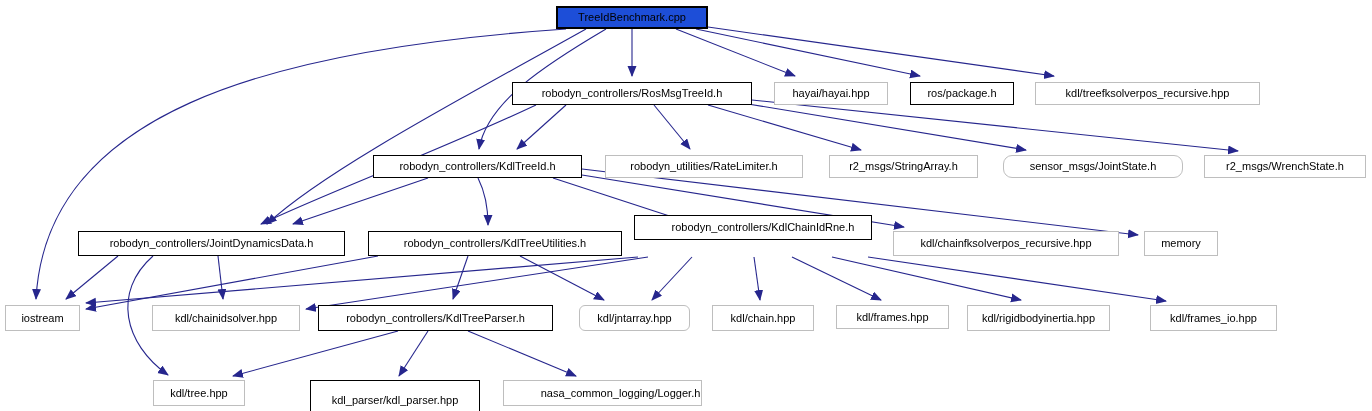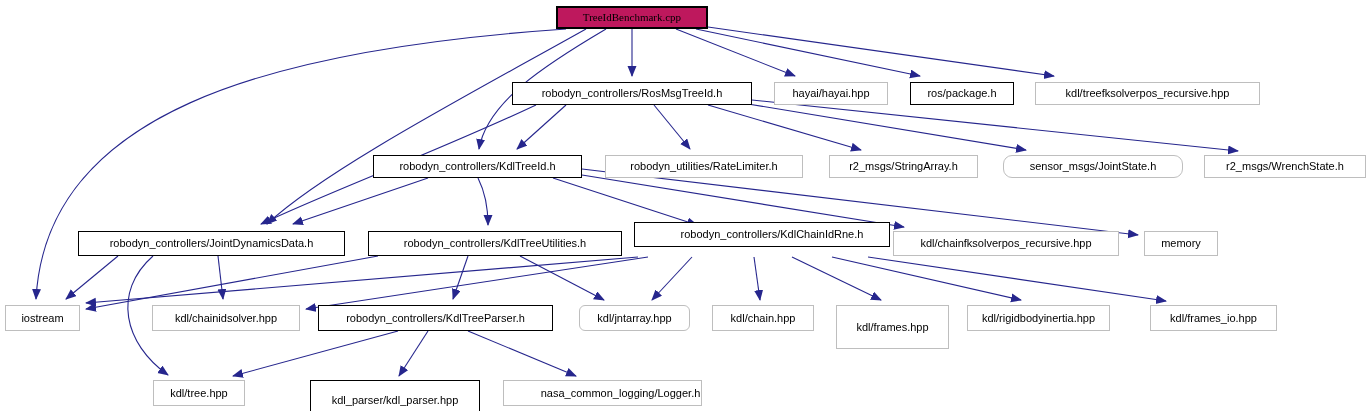--- a/index.html
+++ b/index.html
@@ -8,21 +8,21 @@
     font-family:"Liberation Sans", sans-serif; background:#ffffff;
   }
   #edge-layer { position:absolute; left:0; top:0; }
   .node {
     position:absolute; box-sizing:border-box; background:#ffffff;
     border:1px solid #bebebe; color:#000;
     display:flex; align-items:center; justify-content:center;
     font-size:11px; line-height:1; white-space:nowrap; letter-spacing:0px;
   }
   .node.linked { border:1.5px solid #000000; }
-  .node.root   { border:2px solid #000000; background:#be185d;font-family:Liberation Serif, serif; }
+  .node.root   { border:2px solid #000000; background:#1d4ed8; }
   .edge { fill:none; stroke-width:1.1px; }
 </style>
 </head>
 <body>
 
 <div id="graph-canvas">
   <svg id="edge-layer" width="1372" height="411" viewBox="0 0 1372 411" xmlns="http://www.w3.org/2000/svg">
     <defs>
       <marker id="arrow" markerUnits="userSpaceOnUse" markerWidth="12" markerHeight="10" refX="10" refY="4.5" orient="auto">
         <path d="M0,0 L11,4.5 L0,9 z" fill="#26268d"></path>
@@ -71,28 +71,28 @@
       <div class="node plain" style="left: 774px; top: 82px; width: 114px; height: 23px;">hayai/hayai.hpp</div>
       <div class="node linked" style="left: 910px; top: 82px; width: 104px; height: 23px;">ros/package.h</div>
       <div class="node plain" style="left: 1035px; top: 82px; width: 225px; height: 23px;">kdl/treefksolverpos_recursive.hpp</div>
       <div class="node linked" style="left: 373px; top: 155px; width: 209px; height: 23px;">robodyn_controllers/KdlTreeId.h</div>
       <div class="node plain" style="left: 605px; top: 155px; width: 198px; height: 23px;">robodyn_utilities/RateLimiter.h</div>
       <div class="node plain" style="left: 829px; top: 155px; width: 149px; height: 23px;">r2_msgs/StringArray.h</div>
       <div class="node plain" style="left: 1003px; top: 155px; width: 180px; height: 23px; border-radius: 9px;">sensor_msgs/JointState.h</div>
       <div class="node plain" style="left: 1204px; top: 155px; width: 162px; height: 23px;">r2_msgs/WrenchState.h</div>
       <div class="node linked" style="left: 78px; top: 231px; width: 267px; height: 25px;">robodyn_controllers/JointDynamicsData.h</div>
       <div class="node linked" style="left: 368px; top: 231px; width: 254px; height: 25px;">robodyn_controllers/KdlTreeUtilities.h</div>
-      <div class="node linked" style="left: 634px; top: 222px; width: 256px; height: 25px; padding-left: 20px;">robodyn_controllers/KdlChainIdRne.h</div>
+      <div class="node linked" style="left: 634px; top: 215px; width: 238px; height: 25px; padding-left: 20px;">robodyn_controllers/KdlChainIdRne.h</div>
       <div class="node plain" style="left: 893px; top: 231px; width: 226px; height: 25px;">kdl/chainfksolverpos_recursive.hpp</div>
       <div class="node plain" style="left: 1144px; top: 231px; width: 74px; height: 25px;">memory</div>
       <div class="node plain" style="left: 5px; top: 305px; width: 75px; height: 26px;">iostream</div>
       <div class="node plain" style="left: 152px; top: 305px; width: 148px; height: 26px;">kdl/chainidsolver.hpp</div>
       <div class="node linked" style="left: 318px; top: 305px; width: 235px; height: 26px;">robodyn_controllers/KdlTreeParser.h</div>
       <div class="node plain" style="left: 579px; top: 305px; width: 111px; height: 26px; border-radius: 6px;">kdl/jntarray.hpp</div>
       <div class="node plain" style="left: 712px; top: 305px; width: 102px; height: 26px;">kdl/chain.hpp</div>
-      <div class="node plain" style="left: 836px; top: 305px; width: 113px; height: 44px;">kdl/frames.hpp</div>
+      <div class="node plain" style="left: 836px; top: 305px; width: 113px; height: 24px;">kdl/frames.hpp</div>
       <div class="node plain" style="left: 967px; top: 305px; width: 143px; height: 26px;">kdl/rigidbodyinertia.hpp</div>
       <div class="node plain" style="left: 1150px; top: 305px; width: 127px; height: 26px;">kdl/frames_io.hpp</div>
       <div class="node plain" style="left: 153px; top: 380px; width: 92px; height: 26px;">kdl/tree.hpp</div>
       <div class="node linked" style="left: 310px; top: 380px; width: 170px; height: 40px;">kdl_parser/kdl_parser.hpp</div>
       <div class="node plain" style="left: 503px; top: 380px; width: 199px; height: 26px; padding-left: 36px;">nasa_common_logging/Logger.h</div>
     </div>
 </div>
 
 </body></html>

